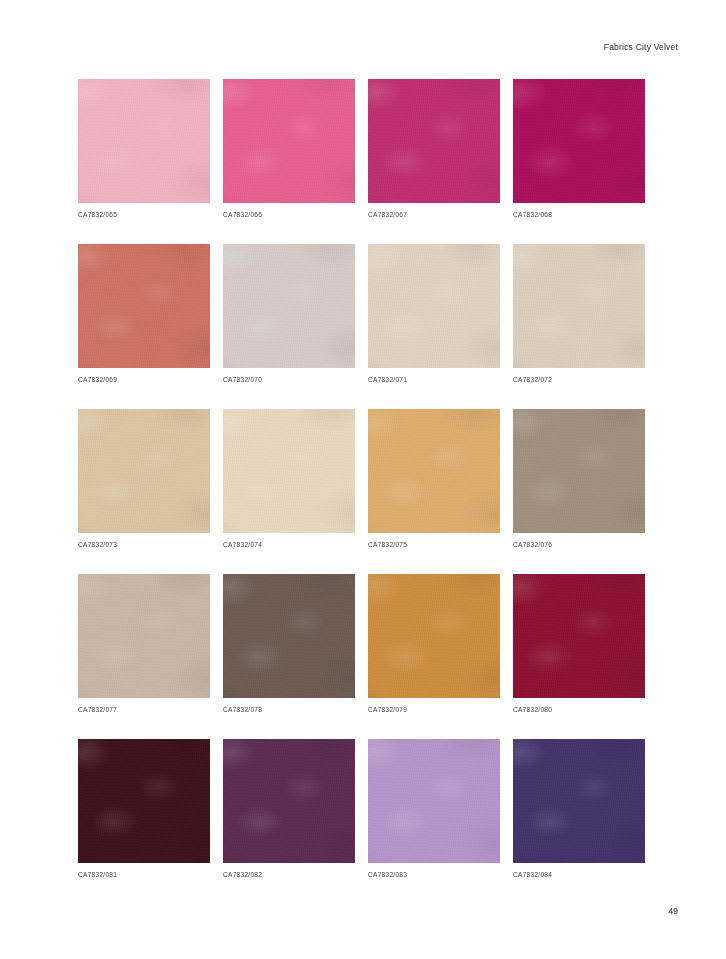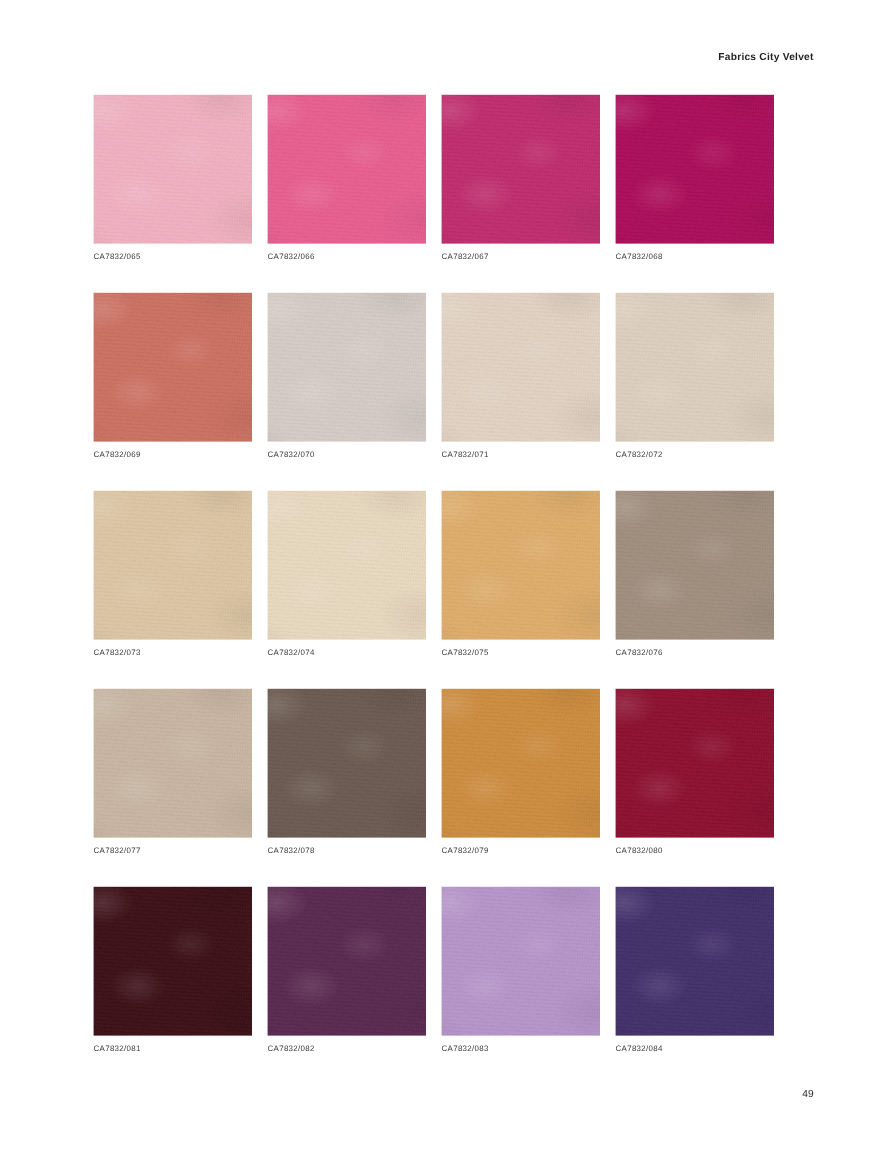--- a/index.html
+++ b/index.html
@@ -18,22 +18,22 @@
   
   .page-header {
     position: absolute;
     top: 42px;
     right: 48px;
     font-size: 8.5px;
     color: #231f20;
     letter-spacing: 0.2px;
     white-space: nowrap;
   }
-  .page-header .hdr-light { font-weight: 700; }
-  .page-header .hdr-bold  { font-weight: 700; }
+  .page-header .hdr-light { font-weight: 400; }
+  .page-header .hdr-bold  { font-weight: 400; }
 
   
   .swatch-grid {
     position: absolute;
     left: 78px;
     top: 79px;
     width: 568px;
     display: grid;
     grid-template-columns: repeat(4, 132px);
     column-gap: 13px;

